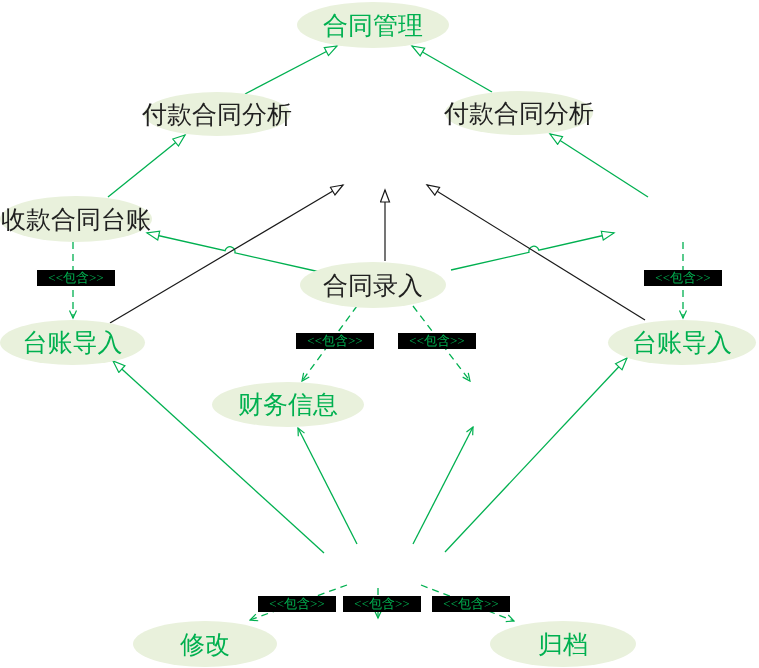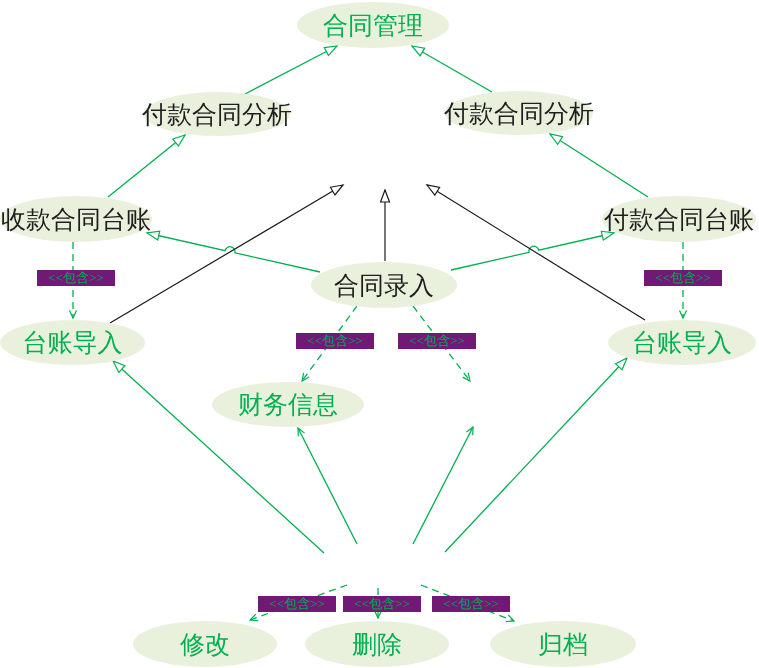--- a/index.html
+++ b/index.html
@@ -21,21 +21,21 @@
     display:flex;align-items:center;justify-content:center;
   }
   .node span{
     font-family:"Liberation Serif", serif;
     font-size:25px;line-height:1;white-space:nowrap;
   }
   .t-green{color:#00b050;}
   .t-dark{color:#1f1f1f;}
   .inc{
     position:absolute;width:78px;height:16px;
-    text-align:center;background:#701a75;
+    text-align:center;background:#000000;
     font-family:"Liberation Serif", serif;
     font-size:13px;line-height:16px;color:#00b050;
     white-space:nowrap;
   }
 </style>
 </head>
 <body>
 
 <div id="canvas">
 
@@ -82,40 +82,34 @@
   </div>
   <div class="node" style="left:144px;top:92px;width:146px;height:44px;">
     <span class="t-dark">付款合同分析</span>
   </div>
   <div class="node" style="left:445px;top:91px;width:148px;height:44px;">
     <span class="t-dark">付款合同分析</span>
   </div>
   <div class="node" style="left:0px;top:196px;width:152px;height:46px;">
     <span class="t-dark">收款合同台账</span>
   </div>
-  <div class="node" style="left:602px;top:196px;width:154px;height:46px;">
-    <span class="t-dark">付款合同台账</span>
-  </div>
-  <div class="node" style="left:311px;top:262px;width:146px;height:46px;">
+  <div class="node" style="left:300px;top:262px;width:146px;height:46px;">
     <span class="t-dark">合同录入</span>
   </div>
   <div class="node" style="left:0px;top:320px;width:145px;height:45px;">
     <span class="t-green">台账导入</span>
   </div>
   <div class="node" style="left:608px;top:320px;width:148px;height:45px;">
     <span class="t-green">台账导入</span>
   </div>
   <div class="node" style="left:212px;top:382px;width:152px;height:45px;">
     <span class="t-green">财务信息</span>
   </div>
   <div class="node" style="left:133px;top:621px;width:144px;height:46px;text-align:center;">
     <span class="t-green">修改</span>
-  </div>
-  <div class="node" style="left:305px;top:621px;width:144px;height:46px;">
-    <span class="t-green">删除</span>
   </div>
   <div class="node" style="left:490px;top:621px;width:146px;height:46px;">
     <span class="t-green">归档</span>
   </div>
 
   <div class="inc" style="left:37px;top:270px;">&lt;&lt;包含&gt;&gt;</div>
   <div class="inc" style="left:296px;top:333px;">&lt;&lt;包含&gt;&gt;</div>
   <div class="inc" style="left:398px;top:333px;">&lt;&lt;包含&gt;&gt;</div>
   <div class="inc" style="left:644px;top:270px;">&lt;&lt;包含&gt;&gt;</div>
   <div class="inc" style="left:258px;top:596px;">&lt;&lt;包含&gt;&gt;</div>

